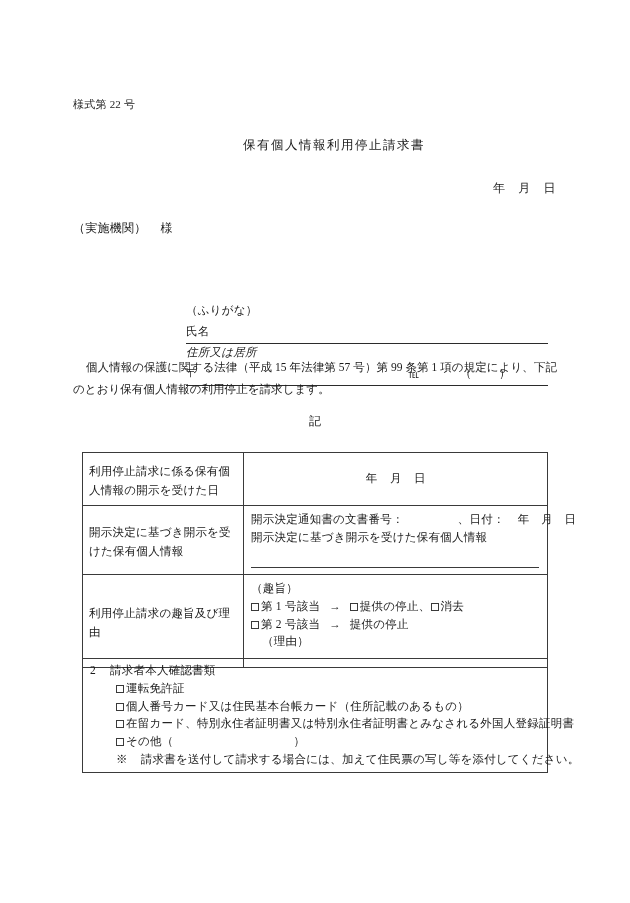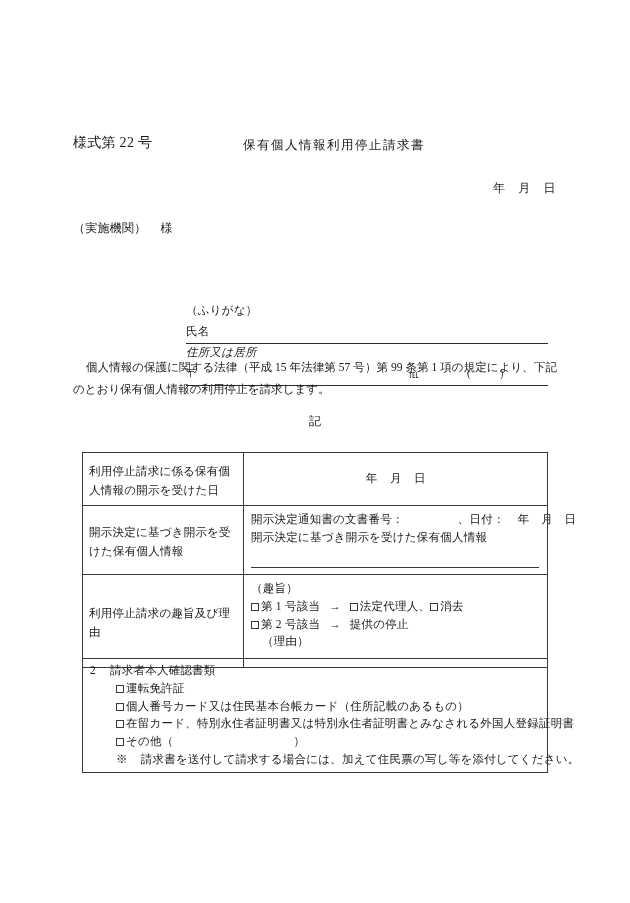--- a/index.html
+++ b/index.html
@@ -34,22 +34,21 @@
     line-height: 1.55;
     letter-spacing: 0.02em;
     white-space: nowrap;
   }
   .abs { position: absolute; }
 
   
   .form-no {
     left: 73px;
     top: 96px;
-    font-size: 14px;
-    margin-top: 36px;
+    font-size: 11px;
   }
   .doc-title {
     left: 0;
     top: 136px;
     width: 630px;
     text-align: center;
     font-size: 12.5px;
     letter-spacing: 0.12em;
     padding-left: 19px;
   }
@@ -277,21 +276,21 @@
 
         <tr>
           <td class="lc">
             <span class="jp cellwrap">利用停止請求の趣旨及び理由</span>
           </td>
           <td class="rc" style="height:82px;">
 
             <div class="jp cellline">（趣旨）</div>
 
             <div class="jp cellline">
-              <span class="chk"></span><span>第 1 号該当</span><span class="arrow">→</span><span class="chk"></span><span>法定代理人、</span><span class="chk"></span><span>消去</span>
+              <span class="chk"></span><span>第 1 号該当</span><span class="arrow">→</span><span class="chk"></span><span>提供の停止、</span><span class="chk"></span><span>消去</span>
             </div>
 
             <div class="jp cellline">
               <span class="chk"></span><span>第 2 号該当</span><span class="arrow">→</span><span>提供の停止</span>
             </div>
 
             <div class="jp cellline">
               <span class="sub-ind"></span><span>（理由）</span>
             </div>
 

